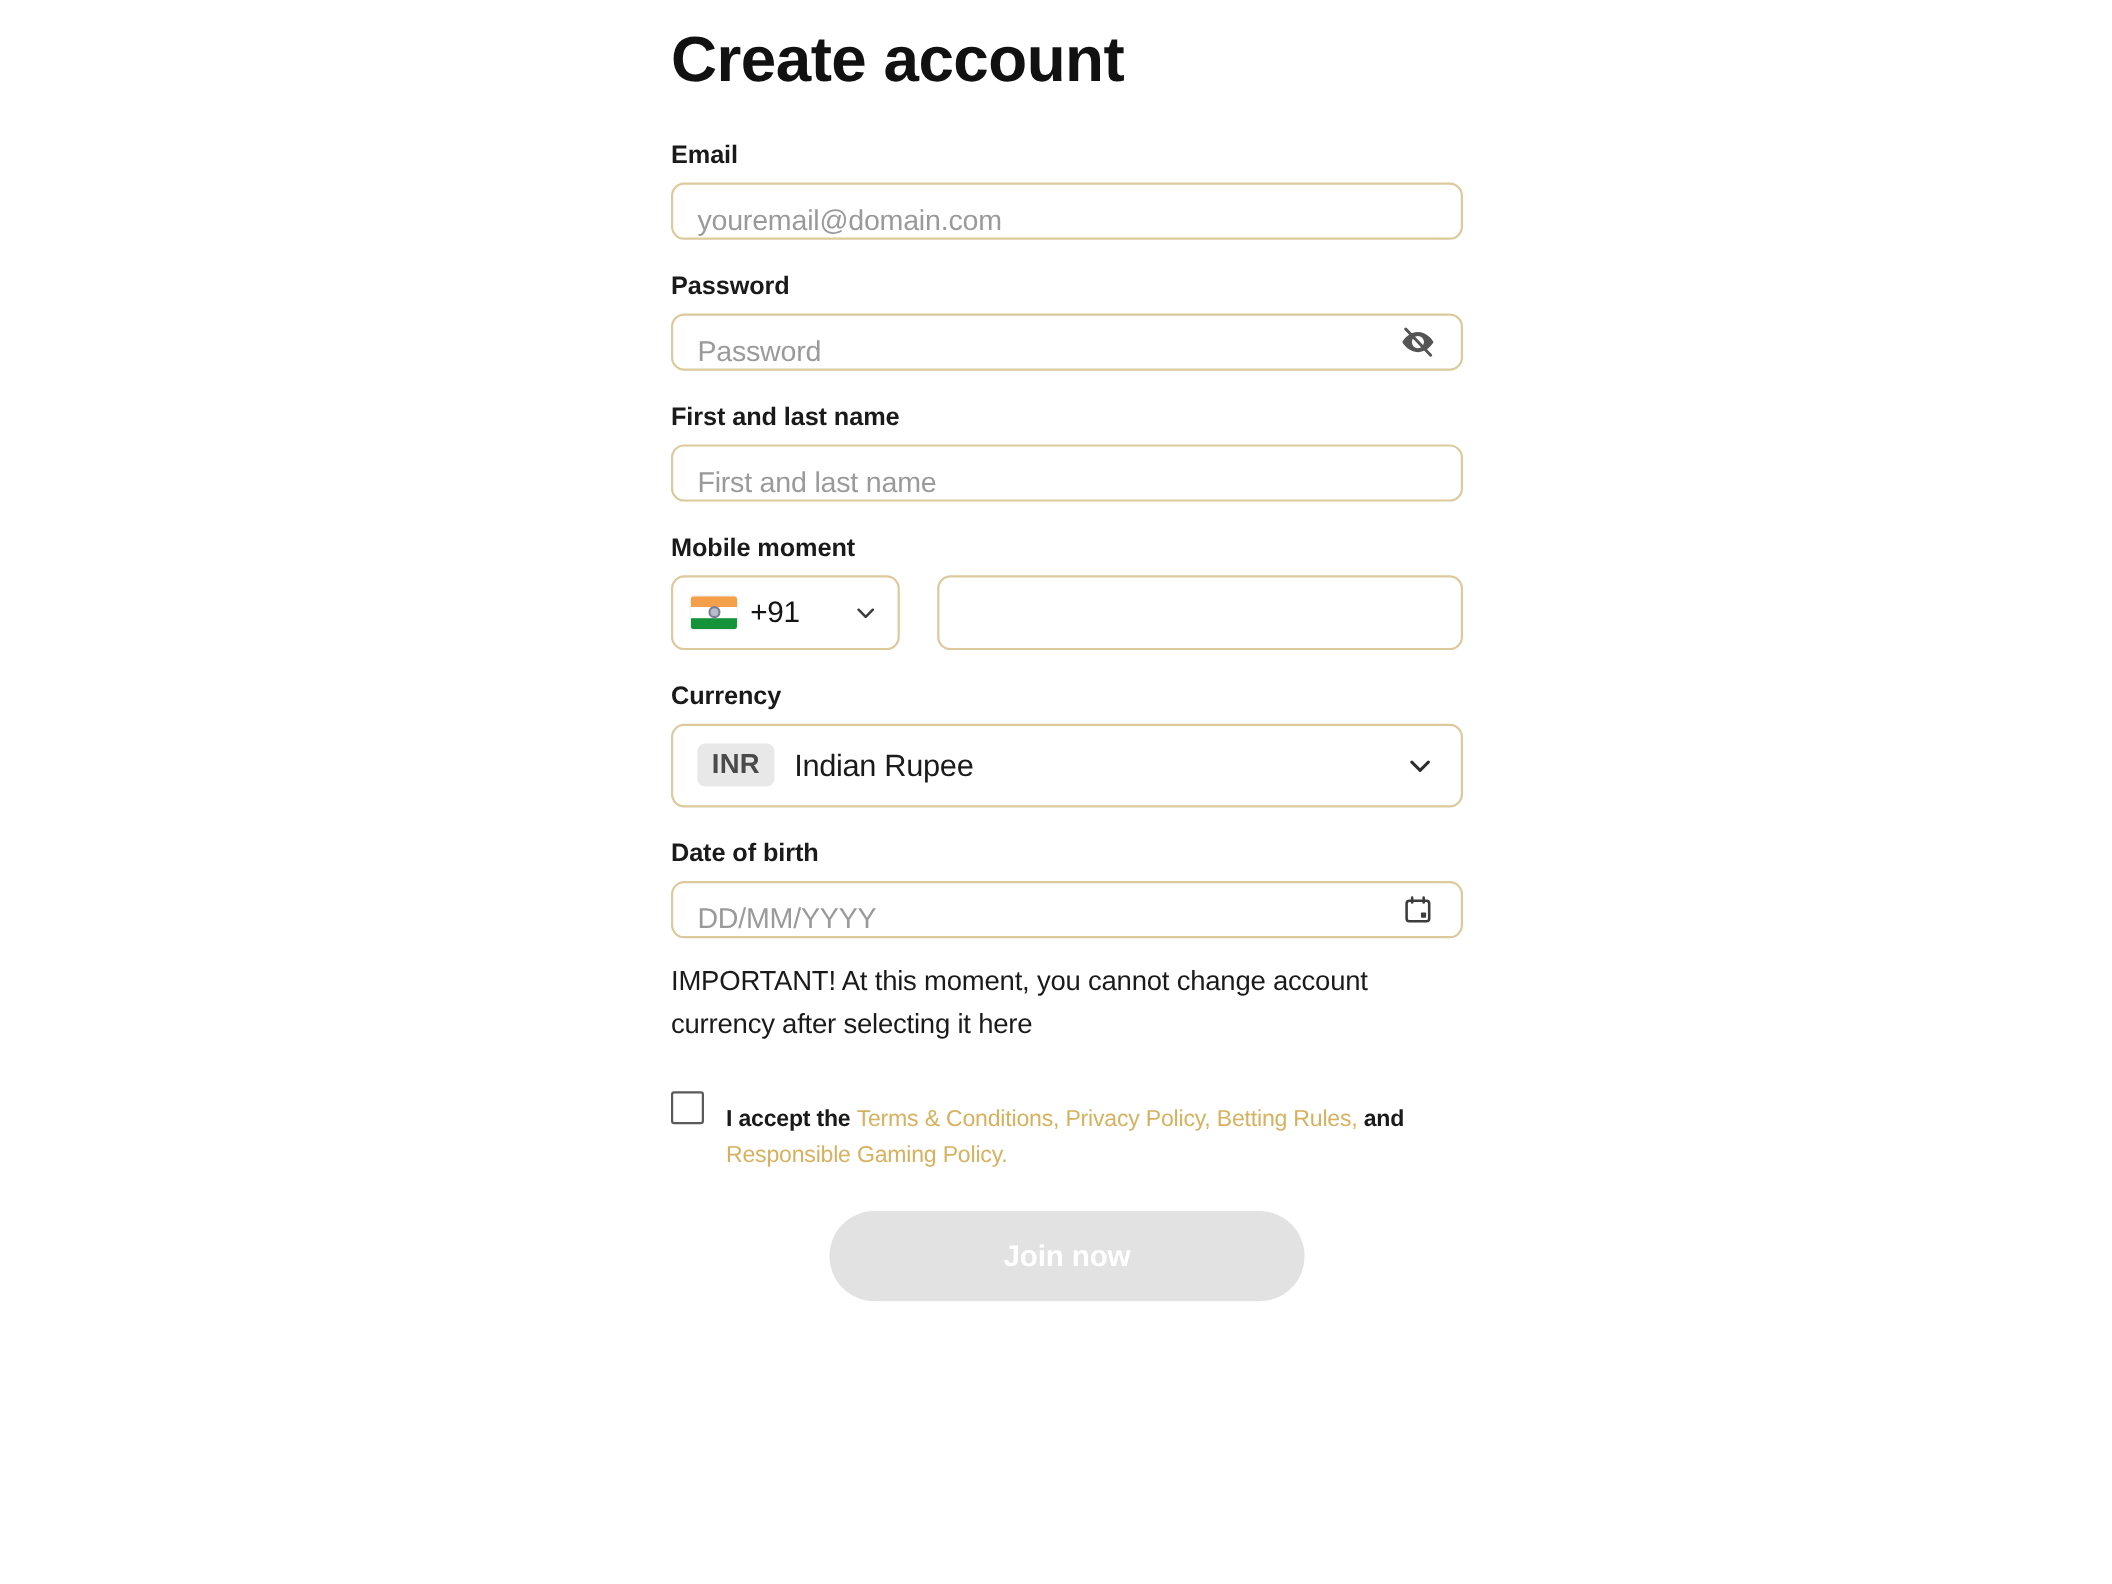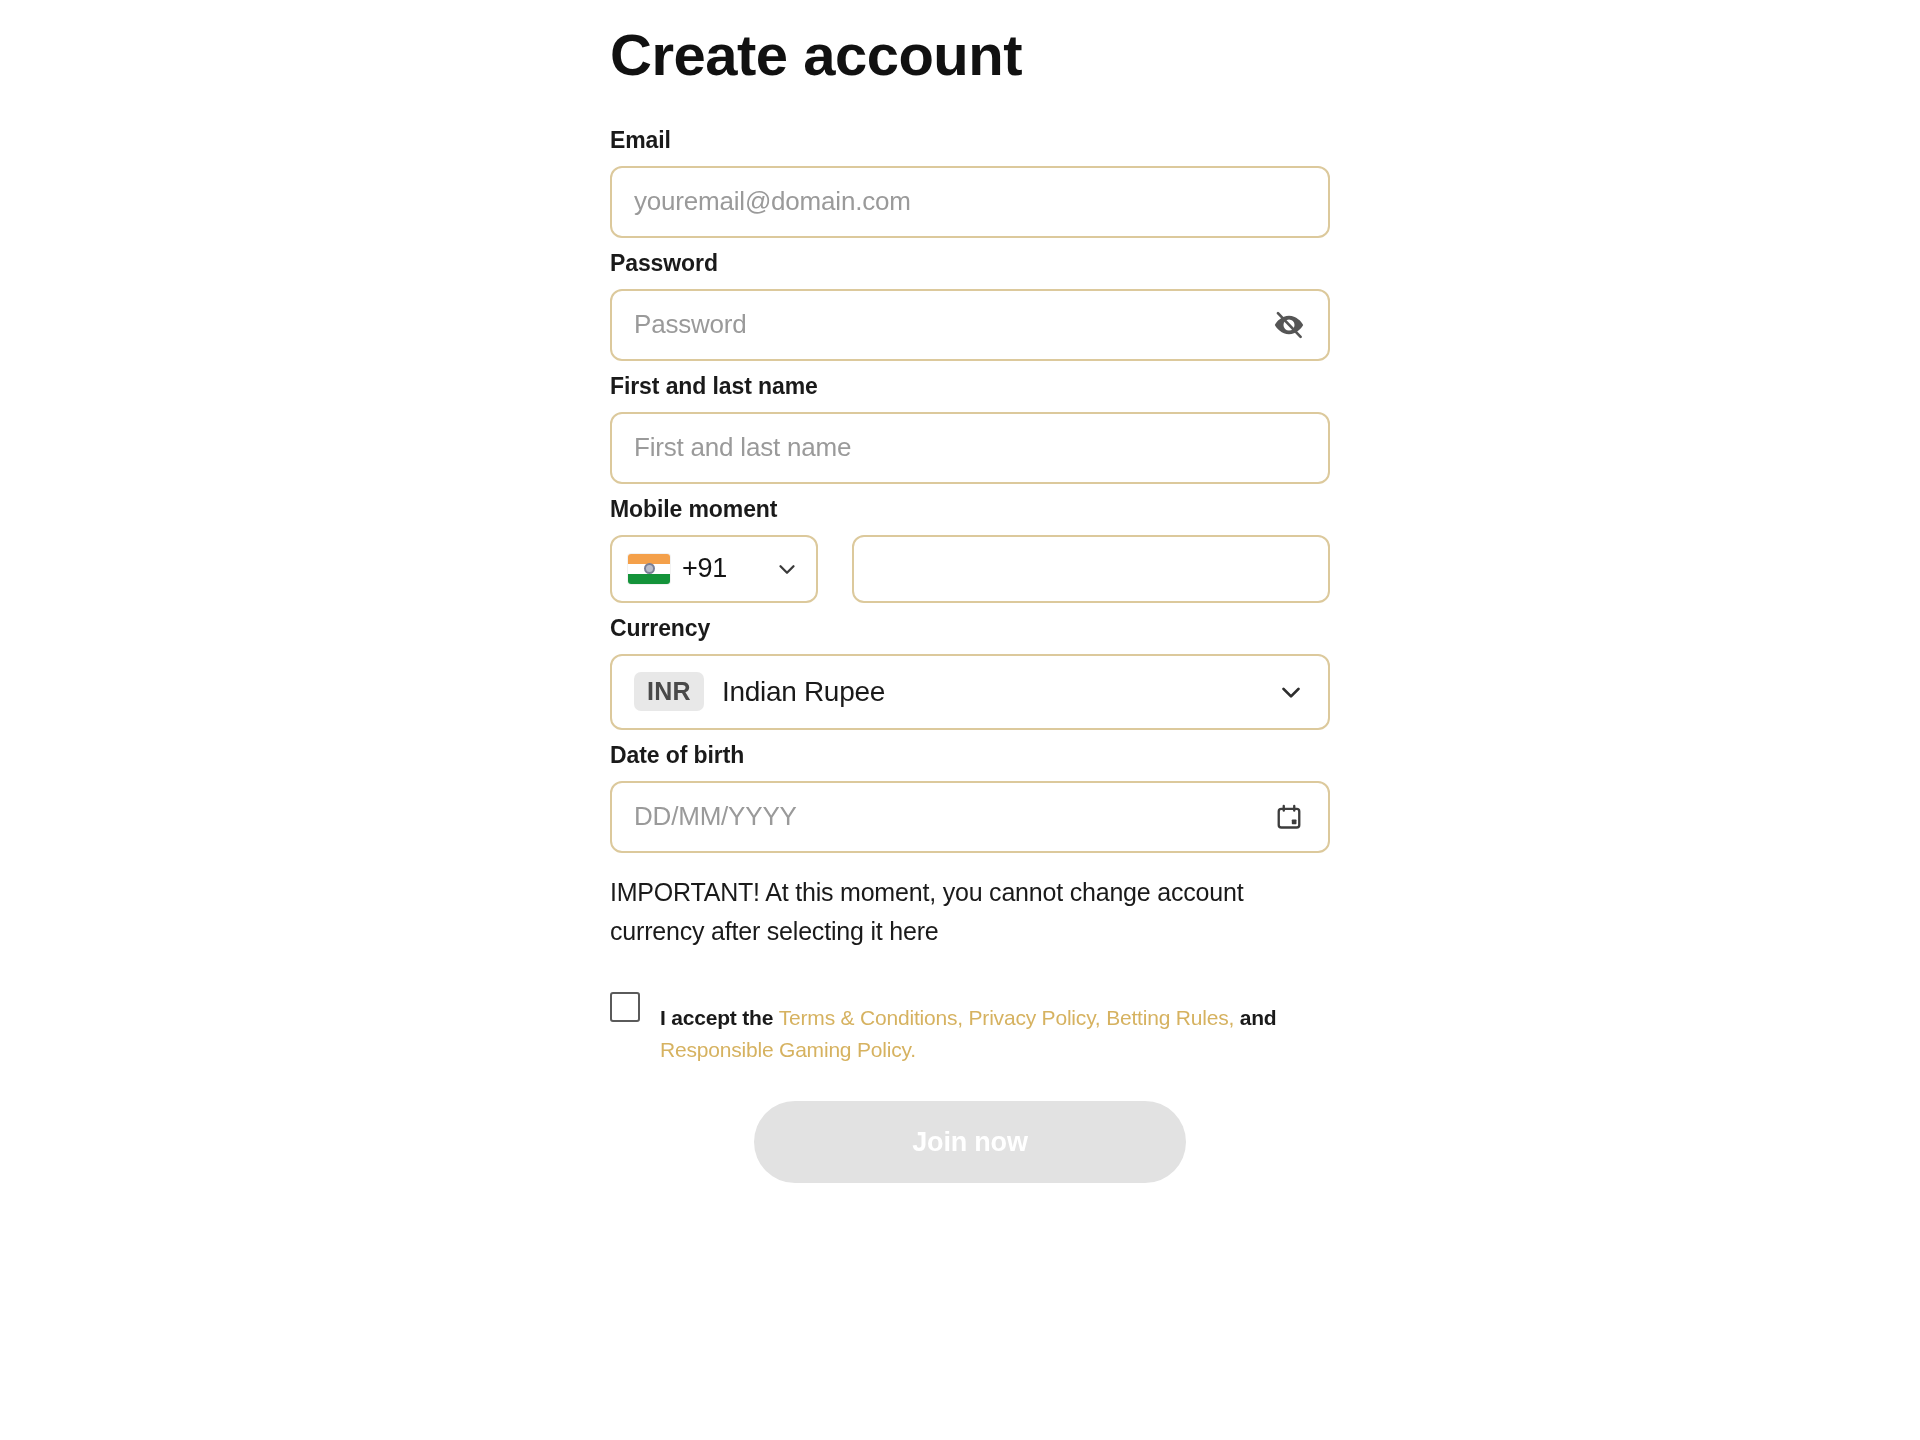--- a/index.html
+++ b/index.html
@@ -27,39 +27,39 @@
     font-size: 58px;
     font-weight: 700;
     color: #111111;
     text-align: left;
     letter-spacing: -0.5px;
     margin: 22px 0 0 0;
     line-height: 1.15;
   }
 
   
-  .field { margin-top: 12px; }
+  .field { margin-top: 28px; }
   .field.first { margin-top: 38px; }
 
   .label {
     font-size: 23px;
     font-weight: 700;
     color: #1a1a1a;
     margin-bottom: 12px;
     letter-spacing: -0.1px;
   }
 
   .input-box {
     position: relative;
-    height: 72px;
+    height: 52px;
     border: 2px solid #dcc99c;
     border-radius: 12px;
     background: #ffffff;
     display: flex;
-    align-items: center;
+    align-items: flex-end;
     padding: 0 22px;
   }
   .input-text {
     font-size: 26px;
     color: #9a9a9a;
     font-family: "Liberation Sans", sans-serif;
     letter-spacing: -0.2px;
   }
 
   

